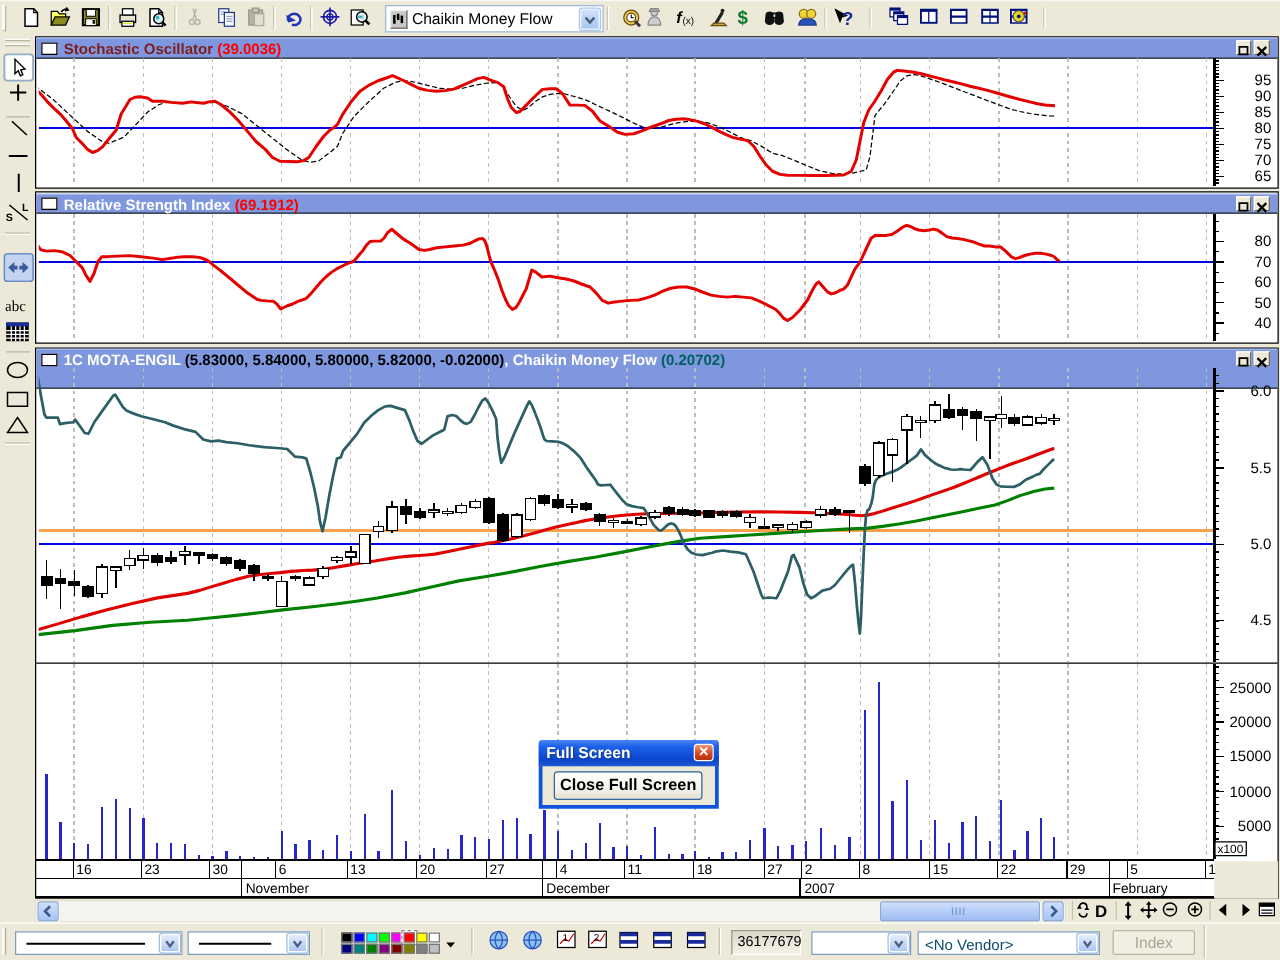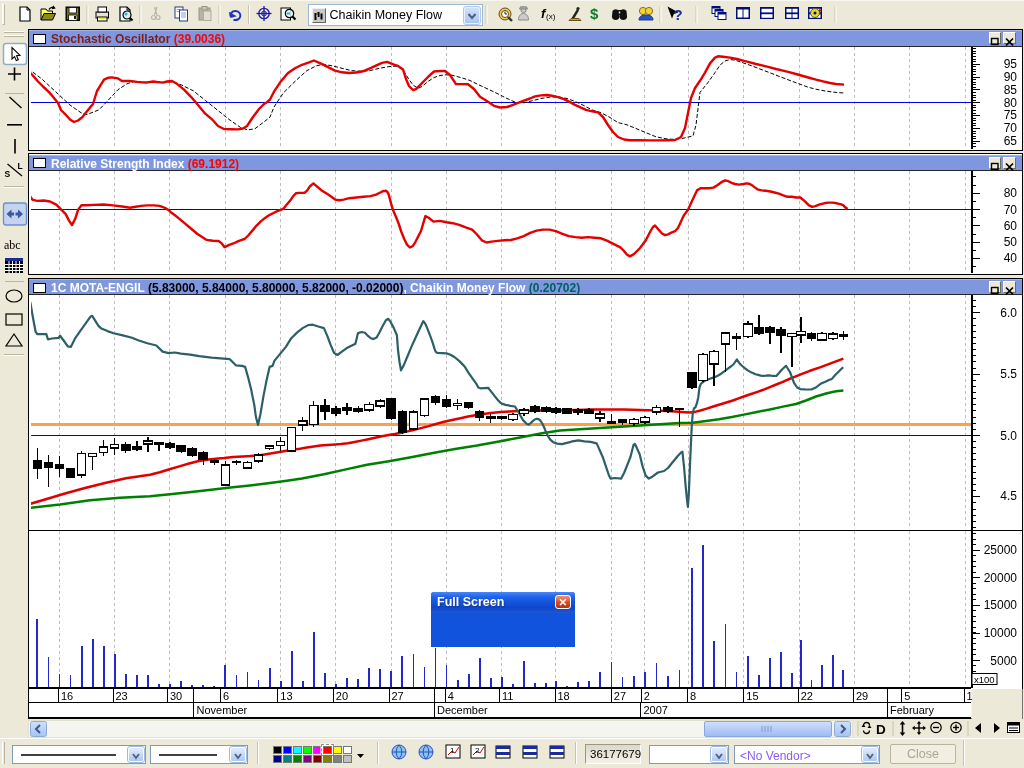--- a/index.html
+++ b/index.html
@@ -231,21 +231,21 @@
 <div style="position:absolute;left:4px;top:2.5px;width:13px;height:10px;background:#fff;border:1.5px solid #000;"></div>
 <div style="position:absolute;left:22px;top:1px;font-size:12px;font-weight:bold;white-space:nowrap;"><span style="color:#fff">Relative Strength Index </span><span style="color:#f00">(69.1912)</span></div>
 <div style="position:absolute;right:21px;top:1px;width:12px;height:12px;background:#ece9d8;border:1px solid;border-color:#fff #6d6d5e #6d6d5e #fff;"><svg width="10" height="10">
         <rect x="1.5" y="1.5" width="6.5" height="6" fill="none" stroke="#000" stroke-width="1.4"></rect>
       </svg></div>
 <div style="position:absolute;right:6px;top:1px;width:13px;height:12px;background:#ece9d8;border:1px solid;border-color:#fff #6d6d5e #6d6d5e #fff;"><svg width="11" height="10">
         <path d="M2 1.5 L9 8.5 M9 1.5 L2 8.5" stroke="#000" stroke-width="1.7"></path>
       </svg></div>
 </div>
 <div style="position:absolute;left:28px;top:277.5px;width:995px;height:441.5px;background:#fff;border:1.5px solid #000;"></div>
-<div style="position:absolute;left:29px;top:279px;width:993px;height:16px;background:#7e97de;border-top:1px solid #a6b6ea;border-bottom:1px solid #26262a;">
+<div style="position:absolute;left:29px;top:279px;width:993px;height:32px;background:#7e97de;border-top:1px solid #a6b6ea;border-bottom:1px solid #26262a;">
 <div style="position:absolute;left:4px;top:2.5px;width:13px;height:10px;background:#fff;border:1.5px solid #000;"></div>
 <div style="position:absolute;left:22px;top:1px;font-size:12px;font-weight:bold;white-space:nowrap;"><span style="color:#fff">1C MOTA-ENGIL </span><span style="color:#000">(5.83000, 5.84000, 5.80000, 5.82000, -0.02000)</span><span style="color:#fff">, </span><span style="color:#fff">Chaikin Money Flow </span><span style="color:#005f5f">(0.20702)</span></div>
 <div style="position:absolute;right:21px;top:1px;width:12px;height:12px;background:#ece9d8;border:1px solid;border-color:#fff #6d6d5e #6d6d5e #fff;"><svg width="10" height="10">
         <rect x="1.5" y="1.5" width="6.5" height="6" fill="none" stroke="#000" stroke-width="1.4"></rect>
       </svg></div>
 <div style="position:absolute;right:6px;top:1px;width:13px;height:12px;background:#ece9d8;border:1px solid;border-color:#fff #6d6d5e #6d6d5e #fff;"><svg width="11" height="10">
         <path d="M2 1.5 L9 8.5 M9 1.5 L2 8.5" stroke="#000" stroke-width="1.7"></path>
       </svg></div>
 </div>
 <div style="position:absolute;left:29px;top:529.5px;width:993px;height:1.5px;background:#000;"></div>
@@ -789,20 +789,23 @@
     <text x="196.5" y="714" font-size="11" fill="#000">November</text>
     <text x="437" y="714" font-size="11" fill="#000">December</text>
     <text x="643.5" y="714" font-size="11" fill="#000">2007</text>
     <text x="890" y="714" font-size="11" fill="#000">February</text>
   </svg>
 <div style="position:absolute;left:431px;top:592px;width:144px;height:55px;background:#1253dd;border-radius:3px 3px 0 0;">
 <div style="position:absolute;left:0;top:0;width:144px;height:21px;background:linear-gradient(180deg,#4a86f4 0%,#1d61ea 25%,#0a46cc 75%,#2058d4 100%);border-radius:3px 3px 0 0;">
 <div style="position:absolute;left:6px;top:3px;color:#fff;font-weight:bold;font-size:12.5px;text-shadow:1px 1px 1px #1a3c8c;">Full Screen</div>
 <div style="position:absolute;right:4px;top:3px;width:16px;height:14px;border-radius:3px;border:1px solid #fff;background:linear-gradient(#ef9572,#d8441d 60%,#b33312);color:#fff;font-size:10.5px;font-weight:bold;text-align:center;line-height:13px;">✕</div>
 </div>
+<div style="position:absolute;left:3px;top:21px;width:138px;height:31px;background:#ece9d8;">
+<div style="position:absolute;left:9px;top:4px;width:119px;height:23px;background:linear-gradient(#ffffff,#f4f3ec 60%,#e2e0d2);border:1.5px solid #336598;border-radius:3px;text-align:center;font-size:13px;font-weight:bold;color:#000;line-height:20px;white-space:nowrap;">Close Full Screen</div>
+</div>
 </div>
 <div style="position:absolute;left:28px;top:719.5px;width:825px;height:18px;background:#f5f5f0;border:1px solid #e2e0d2;"></div>
 <div style="position:absolute;top:720.5px;width:17px;height:16px;background:linear-gradient(#cfdffc,#a8c4f2);border:1px solid #8cacd8;border-radius:2.5px;left:29.5px;"><svg width="15" height="14">
       <path d="M9 3 L5 7 L9 11" fill="none" stroke="#3a5a8c" stroke-width="2"></path>
     </svg></div>
 <div style="position:absolute;top:720.5px;width:17px;height:16px;background:linear-gradient(#cfdffc,#a8c4f2);border:1px solid #8cacd8;border-radius:2.5px;left:834px;"><svg width="15" height="14">
       <path d="M6 3 L10 7 L6 11" fill="none" stroke="#3a5a8c" stroke-width="2"></path>
     </svg></div>
 <div style="position:absolute;left:704px;top:720.5px;width:128px;height:16px;background:linear-gradient(#cfdffc,#9ebcf2);border:1px solid #88a8dc;border-radius:2px;"><svg width="126" height="14">
       <g stroke="#7a9ad0">
@@ -923,18 +926,18 @@
     <rect x="1" y="8" width="14" height="3" fill="#1a2c9c"></rect>
   </svg>
 <div class="sep" style="left:575px;top:742px;height:22px"></div>
 <div style="position:absolute;left:585px;top:744px;width:56px;height:20px;background:linear-gradient(#dcd8ca,#f4f2e8);border:1px solid;border-color:#9a9782 #fff #fff #9a9782;font-size:11.5px;color:#000;padding:2.5px 0 0 4px;">36177679</div>
 <div style="position:absolute;left:649px;top:745px;width:80px;height:19px;background:#fff;border:1px solid #7f9db9;">
 <div style="position:absolute;right:1px;top:1px;width:16px;height:15px;background:linear-gradient(#e3ecfd,#aec8f0);border:1px solid #fff;border-radius:2px;outline:1px solid #9ebcdf;"><svg width="14" height="13">
         <path d="M4 5 L7 9 L10 5" fill="none" stroke="#4d6185" stroke-width="1.8"></path>
       </svg></div>
   </div>
 <div style="position:absolute;left:734px;top:745px;width:146px;height:19px;background:#fff;border:1px solid #7f9db9;">
-    <div style="position:absolute;left:5px;top:2.5px;font-size:12px;color:#8b5cf6;">&lt;No Vendor&gt;</div>
+    <div style="position:absolute;left:5px;top:2.5px;font-size:12px;color:#0c4a6e;">&lt;No Vendor&gt;</div>
 <div style="position:absolute;right:1px;top:1px;width:16px;height:15px;background:linear-gradient(#e3ecfd,#aec8f0);border:1px solid #fff;border-radius:2px;outline:1px solid #9ebcdf;"><svg width="14" height="13">
         <path d="M4 5 L7 9 L10 5" fill="none" stroke="#4d6185" stroke-width="1.8"></path>
       </svg></div>
   </div>
 <div class="sep" style="left:963px;top:740px;height:26px"></div>
-<div style="position:absolute;left:890px;top:744px;width:66px;height:20px;background:#f1efe2;border:1px solid #b8b5a1;border-radius:2px;text-align:center;font-size:12.5px;color:#a8a695;padding-top:2px;">Close</div>
+<div style="position:absolute;left:890px;top:744px;width:66px;height:20px;background:#f1efe2;border:1px solid #b8b5a1;border-radius:2px;text-align:center;font-size:12.5px;color:#a8a695;padding-top:2px;">Index</div>
 </body></html>

